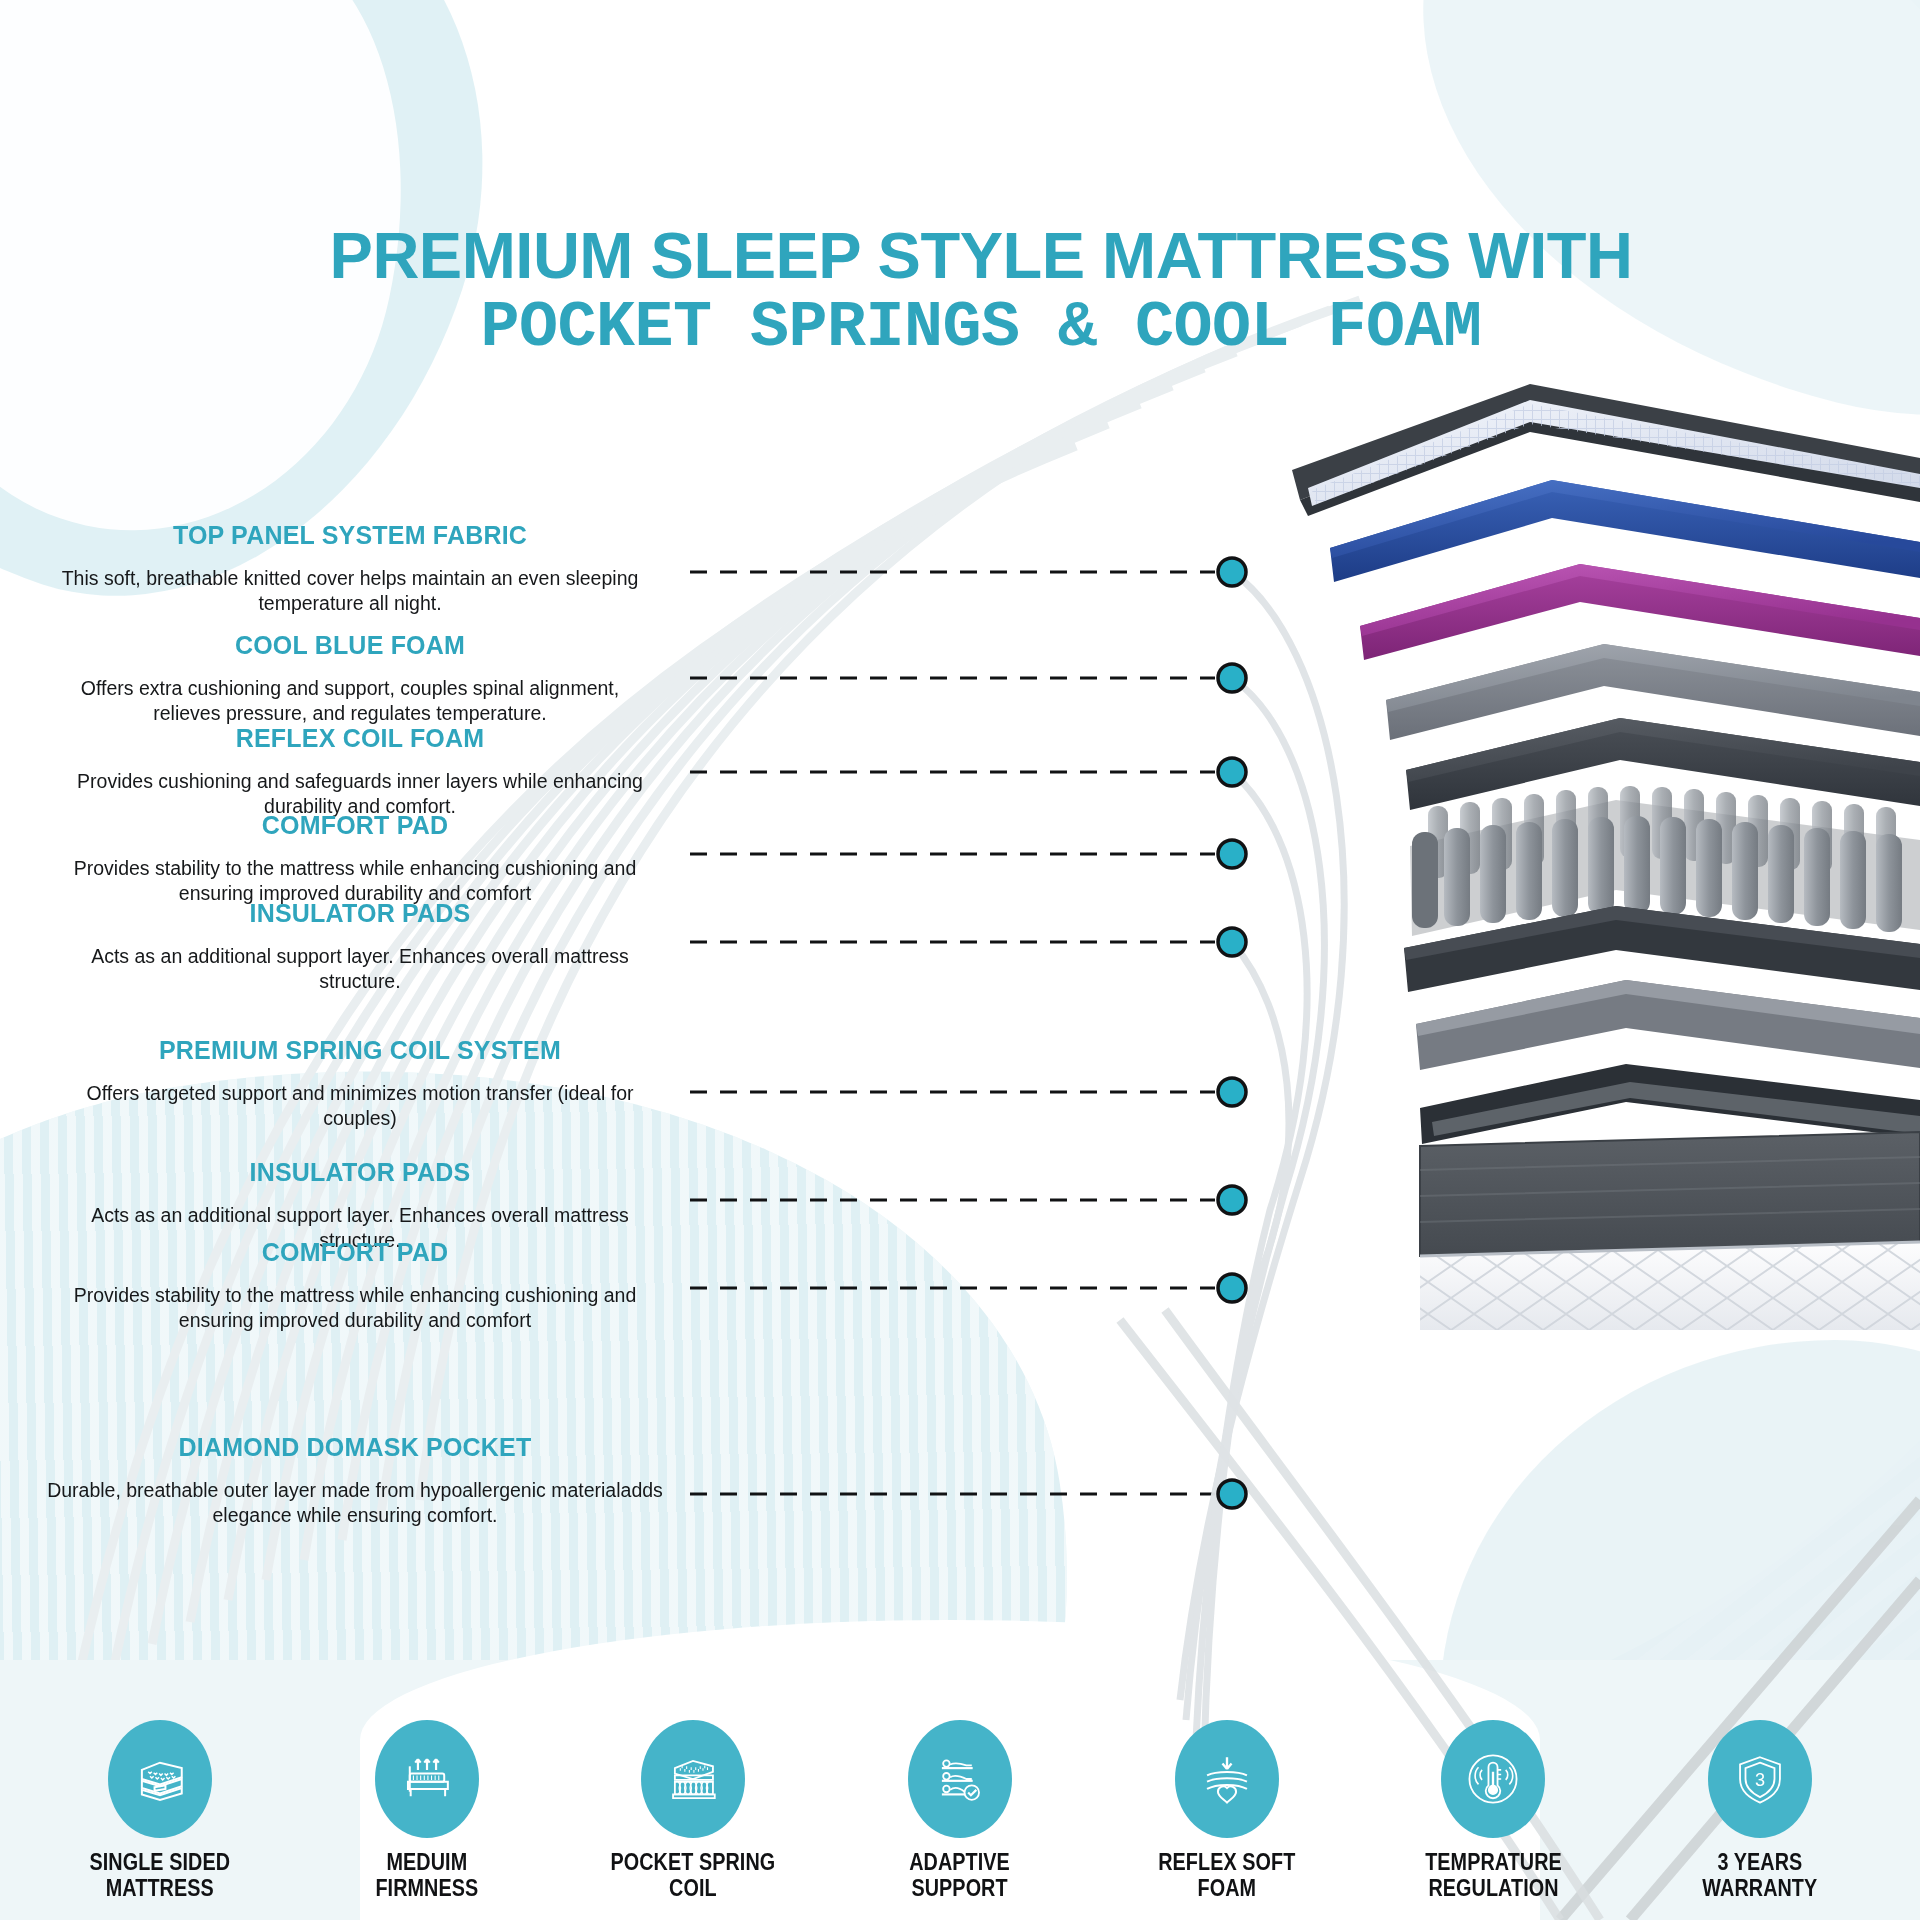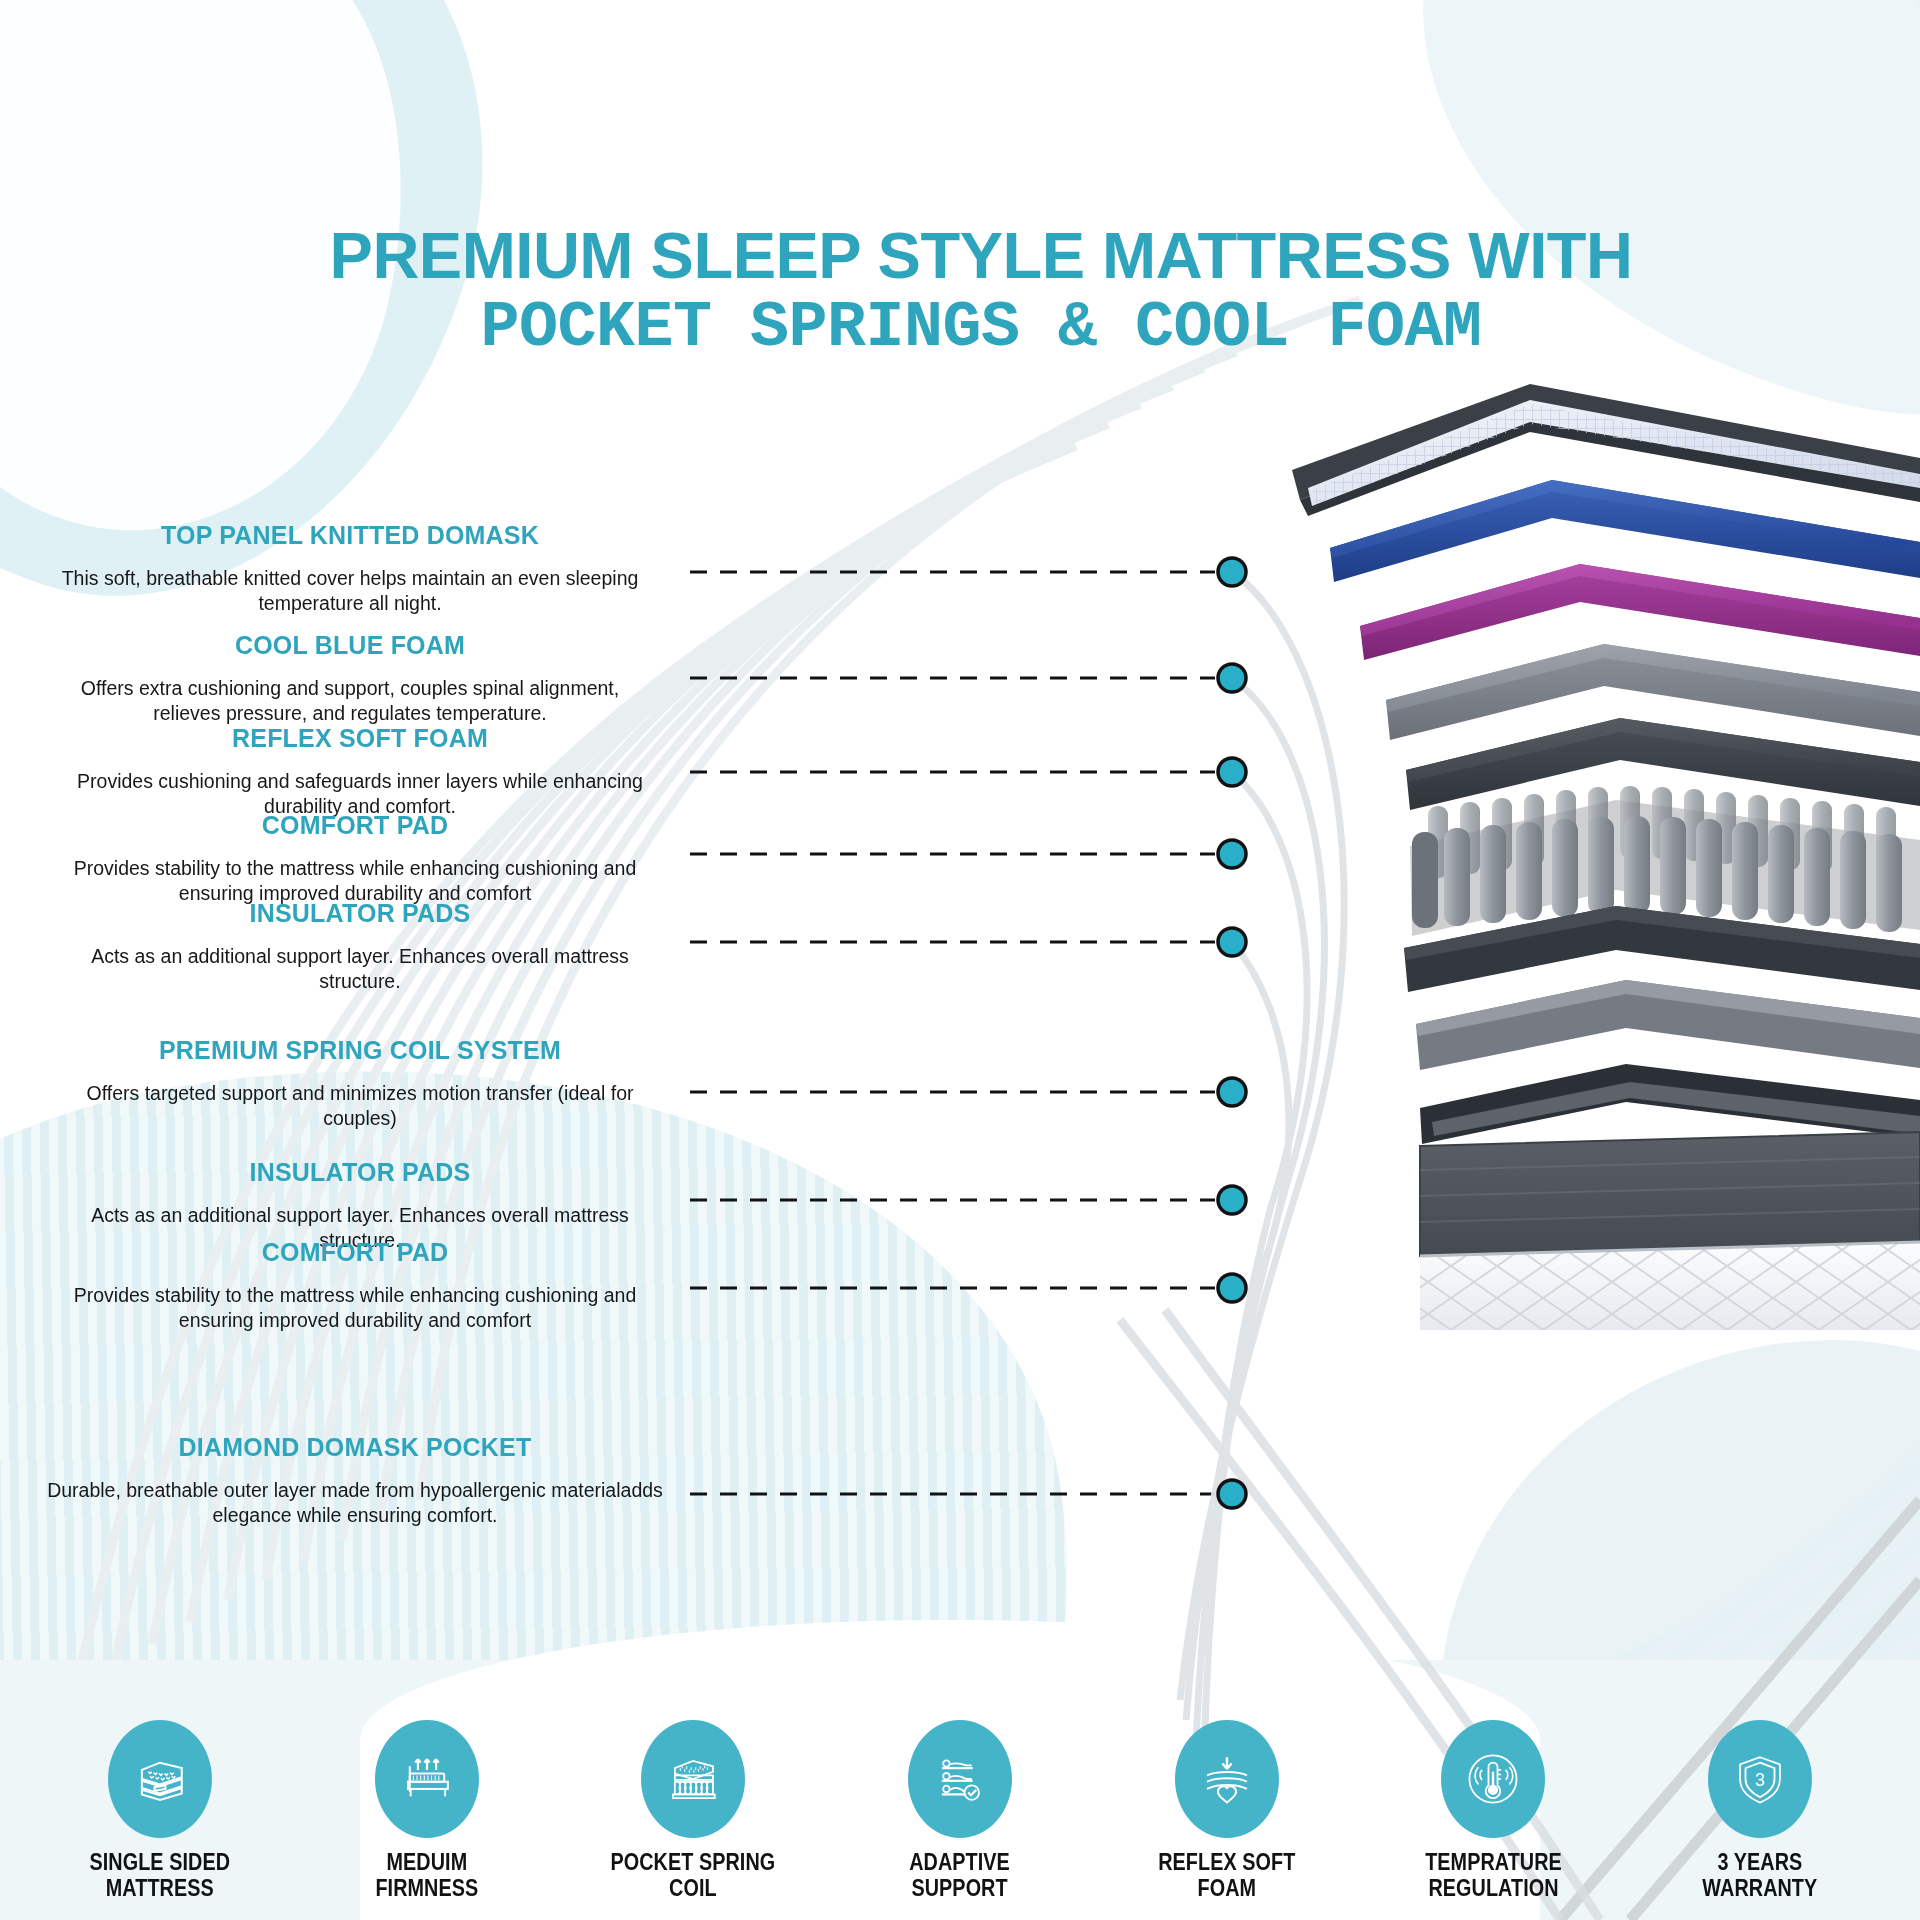--- a/index.html
+++ b/index.html
@@ -311,31 +311,31 @@
       <circle cx="1232" cy="1092" r="14" fill="#29b0c8" stroke="#111214" stroke-width="3.5"></circle>
       <circle cx="1232" cy="1200" r="14" fill="#29b0c8" stroke="#111214" stroke-width="3.5"></circle>
       <circle cx="1232" cy="1288" r="14" fill="#29b0c8" stroke="#111214" stroke-width="3.5"></circle>
       <circle cx="1232" cy="1494" r="14" fill="#29b0c8" stroke="#111214" stroke-width="3.5"></circle>
     </g>
   </svg>
 
   <div class="callouts">
 
     <div class="callout" style="left:40px;top:520px;width:620px;">
-      <p class="co-title">TOP PANEL KNITTED DOMASK</p>
+      <p class="co-title">TOP PANEL SYSTEM FABRIC</p>
       <p class="co-desc">This soft, breathable knitted cover helps maintain an even sleeping temperature all night.</p>
     </div>
 
     <div class="callout" style="left:30px;top:630px;width:640px;">
       <p class="co-title">COOL BLUE FOAM</p>
       <p class="co-desc">Offers extra cushioning and support, couples spinal alignment, relieves pressure, and regulates temperature.</p>
     </div>
 
     <div class="callout" style="left:60px;top:723px;width:600px;">
-      <p class="co-title">REFLEX SOFT FOAM</p>
+      <p class="co-title">REFLEX COIL FOAM</p>
       <p class="co-desc">Provides cushioning and safeguards inner layers while enhancing durability and comfort.</p>
     </div>
 
     <div class="callout" style="left:40px;top:810px;width:630px;">
       <p class="co-title">COMFORT PAD</p>
       <p class="co-desc">Provides stability to the mattress while enhancing cushioning and ensuring improved durability and comfort</p>
     </div>
 
     <div class="callout" style="left:60px;top:898px;width:600px;">
       <p class="co-title">INSULATOR PADS</p>

